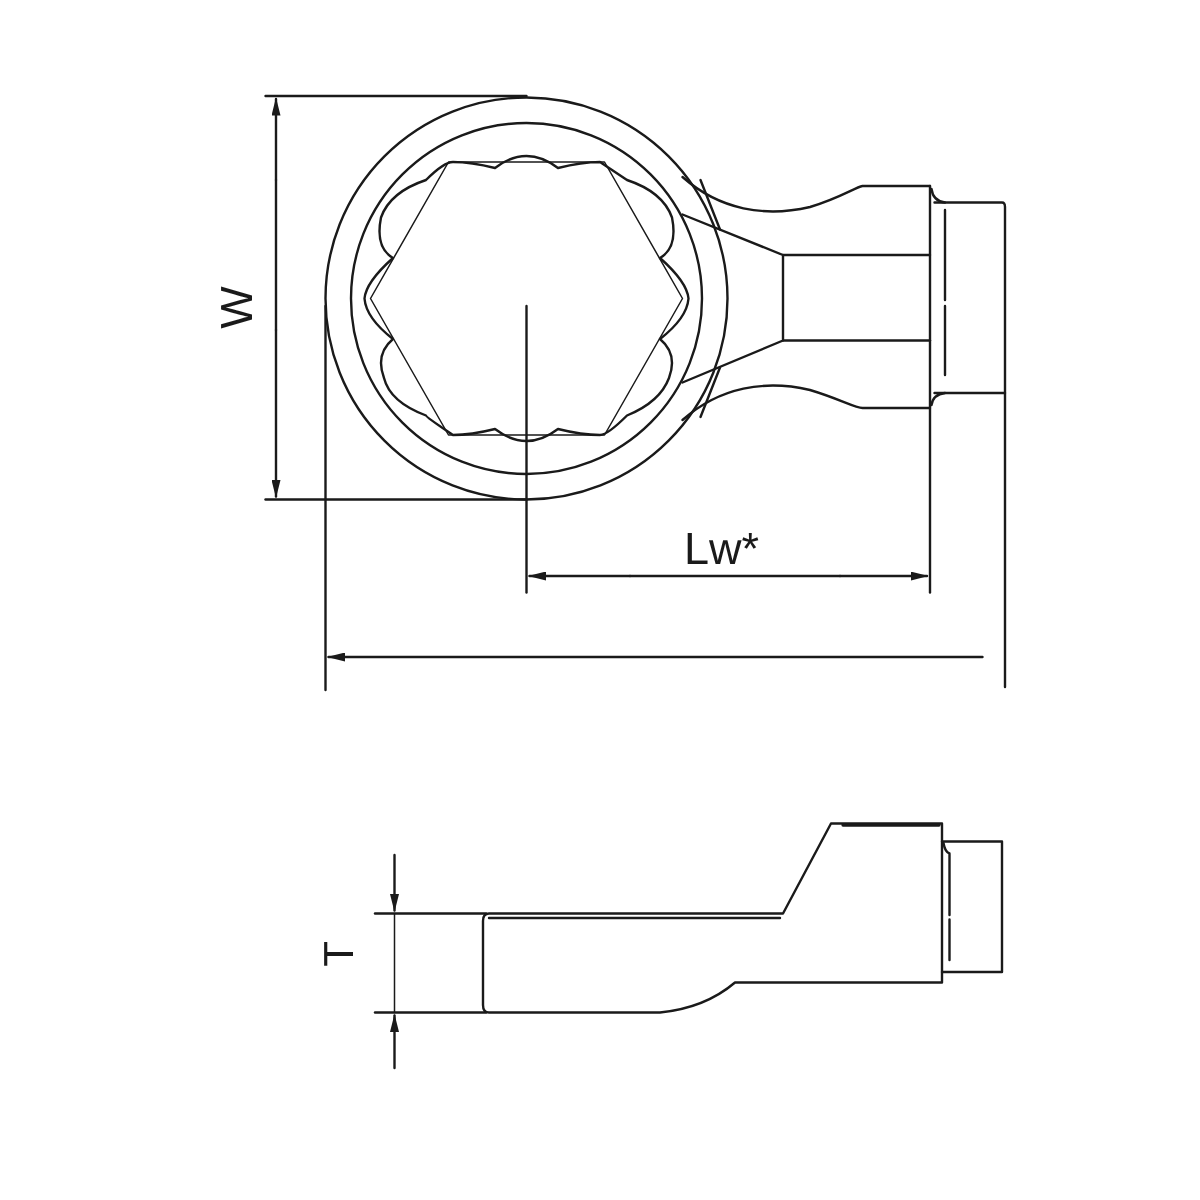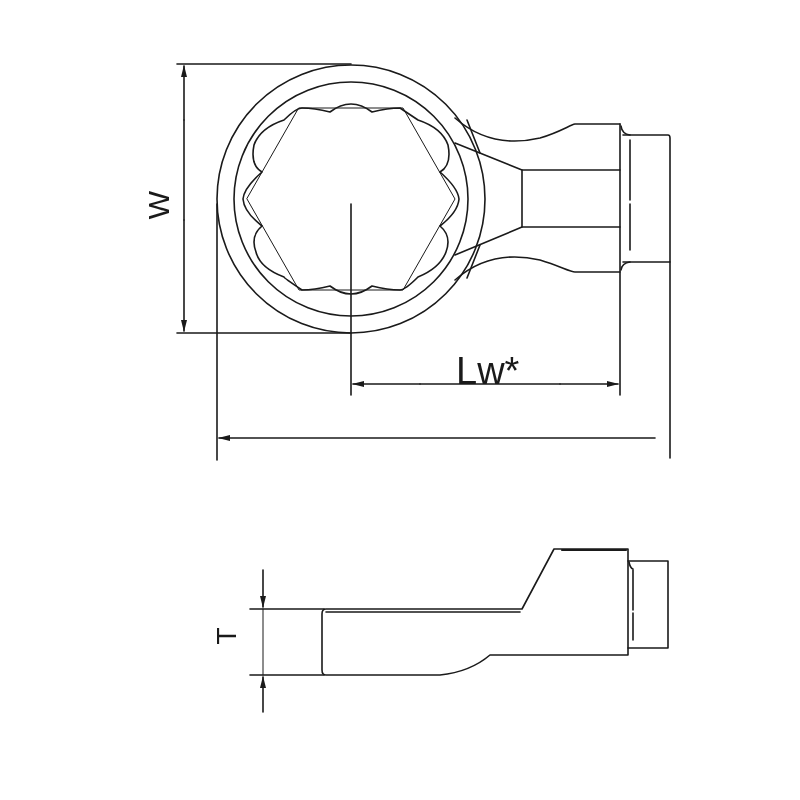--- a/index.html
+++ b/index.html
@@ -1,20 +1,20 @@
 <!DOCTYPE html>
 <html><head>
 <meta charset="utf-8">
 <style>
   html, body { margin:0; padding:0; background:#ffffff; }
   body { width:800px; height:800px; position:relative; overflow:hidden; font-family:"Liberation Sans", sans-serif; }
   svg { position:absolute; left:0; top:0; }
   .lbl { position:absolute; font-family:"Liberation Sans", sans-serif; color:#1a1a1a; line-height:1; }
   .lbl-w { left:145px; top:190px; font-size:30px; transform:rotate(-90deg); transform-origin:center; }
-  .lbl-lw { left:456px; top:352px; font-size:38px; }
+  .lbl-lw { left:456px; top:352px; font-size:30px; }
   .lbl-t { left:218px; top:622px; font-size:28px; transform:rotate(-90deg); transform-origin:center; }
 </style>
 </head>
 <body>
 
 <svg width="800" height="800" viewBox="0 0 800 800">
   <defs>
     <marker id="arr" markerWidth="12" markerHeight="6" refX="11" refY="3" orient="auto" markerUnits="userSpaceOnUse">
       <path d="M0,0 L12,3 L0,6 Z" fill="#1a1a1a"></path>
     </marker>

